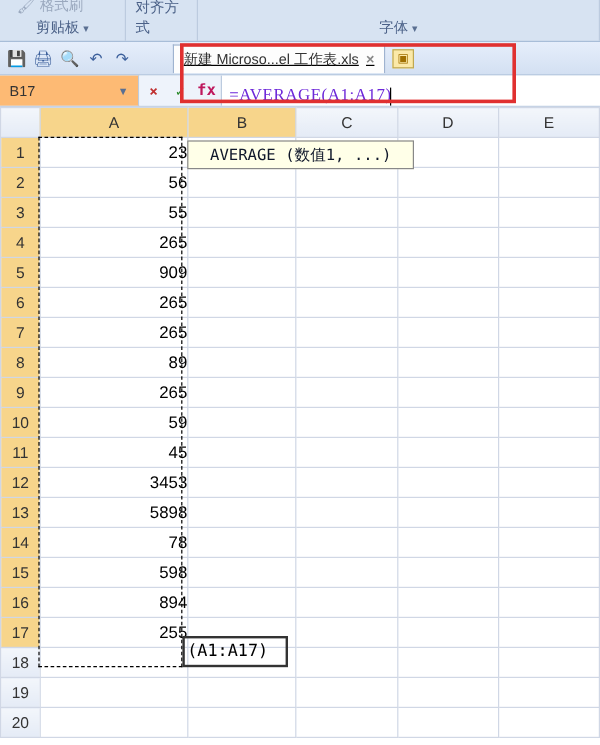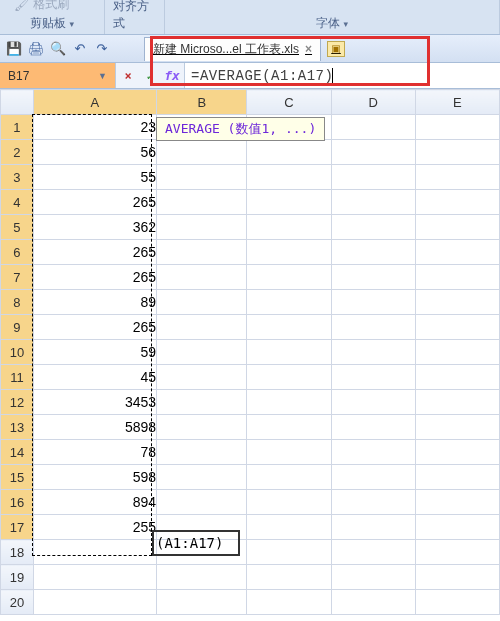--- a/index.html
+++ b/index.html
@@ -111,30 +111,30 @@
     display: flex;
     align-items: center;
     padding: 0 4px;
     gap: 6px;
     background: #eef3fb;
     border-right: 1px solid #bccbdf;
   }
   .fb-btn { width: 16px; text-align: center; font-family: Consolas, monospace; }
   .cancel-x { color: #c03030; font-weight: bold; }
   .confirm-ck { color: #2a8a2a; font-weight: bold; }
-  .fx { font-style: italic; font-weight: bold; color: #8b5cf6; font-size: 13px; }
+  .fx { font-weight: bold; color: #be185d; font-size: 13px; }
   .formula-input {
     flex: 1;
     background: #fff;
     display: flex;
-    align-items: center;
+    align-items: flex-end;
     padding: 0 6px;
-    font-family: Liberation Mono, monospace;
+    font-family: Liberation Serif, serif;
     font-size: 14px;
-    color: #404040;
+    color: #6d28d9;
     letter-spacing: 0.5px;
   }
   .formula-input .cursor {
     display: inline-block;
     width: 1px; height: 15px;
     background: #000;
     margin-left: -1px;
     vertical-align: middle;
   }
   .highlight-box {
@@ -197,24 +197,24 @@
   .active-cell-border {
     position: absolute;
     border: 2px solid #333;
     pointer-events: none;
     z-index: 11;
   }
   .tooltip {
     position: absolute;
     background: #ffffe8;
     border: 1px solid #888;
-    padding: 2px 8px;
+    padding: 2px 18px;
     font-family: "SimSun", Consolas, monospace;
     font-size: 13px;
-    color: #6d28d9;
+    color: #0f172a;
     z-index: 20;
     white-space: nowrap;
   }
   .inline-edit {
     position: absolute;
     font-family: "SimSun", Consolas, monospace;
     font-size: 14px;
     color: #000;
     z-index: 12;
     background: transparent;
@@ -326,21 +326,21 @@
         <tr>
           <th class="row-h sel">4</th>
           <td class="cell">265</td>
           <td class="cell"></td>
           <td class="cell"></td>
           <td class="cell"></td>
           <td class="cell"></td>
         </tr>
         <tr>
           <th class="row-h sel">5</th>
-          <td class="cell">362</td>
+          <td class="cell">909</td>
           <td class="cell"></td>
           <td class="cell"></td>
           <td class="cell"></td>
           <td class="cell"></td>
         </tr>
         <tr>
           <th class="row-h sel">6</th>
           <td class="cell">265</td>
           <td class="cell"></td>
           <td class="cell"></td>

